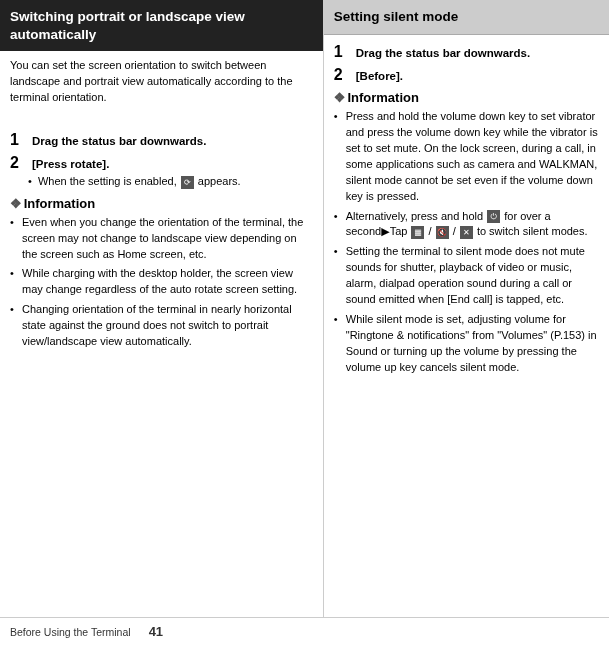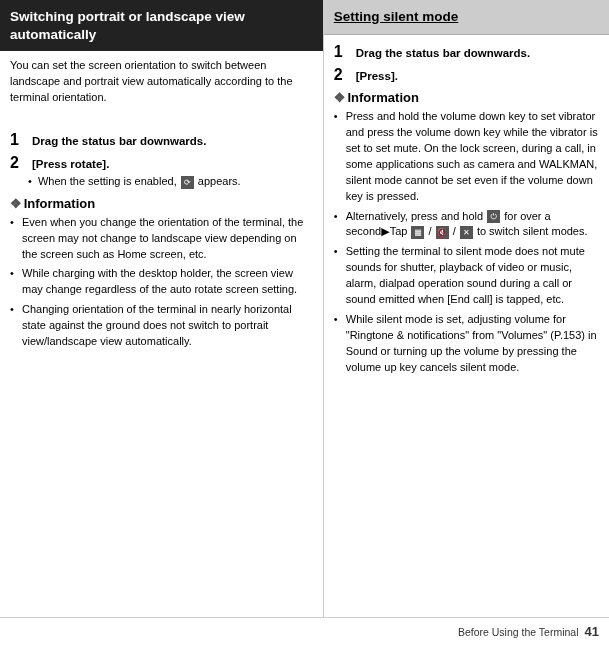--- a/index.html
+++ b/index.html
@@ -96,45 +96,44 @@
       display: flex;
       flex-direction: column;
     }
     .right-header {
       background: #ccc;
       font-size: 13.5px;
       font-weight: bold;
       padding: 8px 10px 8px 10px;
       line-height: 1.3;
       border-bottom: 1px solid #aaa;
-      text-decoration: underline;
     }
     .right-content {
       padding: 7px 10px 10px 10px;
     }
     .inline-icon {
       display: inline-block;
       width: 13px;
       height: 13px;
       background: #555;
       vertical-align: middle;
       margin: 0 1px;
       font-size: 8px;
       color: #fff;
       text-align: center;
       line-height: 13px;
     }
     .footer {
       display: flex;
-      justify-content: flex-end;
       align-items: center;
       padding: 6px 10px;
       border-top: 1px solid #ccc;
       font-size: 10.5px;
       color: #333;
+      gap: 12px;
     }
     .footer-page {
       font-weight: bold;
       font-size: 13px;
       margin-left: 6px;
     }
   </style>
 </head>
 <body>
 
@@ -177,21 +176,21 @@
       <span>Setting silent mode</span>
     </div>
     <div class="right-content">
       <div class="step-row">
         <span class="step-num">1</span>
         <span class="step-text">Drag the status bar downwards.</span>
       </div>
 
       <div class="step-row" style="margin-top:4px;">
         <span class="step-num">2</span>
-        <span class="step-text">[Press].</span>
+        <span class="step-text">[Before].</span>
       </div>
 
       <div class="info-header">
         <span class="diamond">❖</span>Information
       </div>
       <ul class="info-list">
         <li>Press and hold the volume down key to set vibrator and press the volume down key while the vibrator is set to set mute. On the lock screen, during a call, in some applications such as camera and WALKMAN, silent mode cannot be set even if the volume down key is pressed.</li>
         <li>Alternatively, press and hold <span class="inline-icon">⏻</span> for over a second▶Tap <span class="inline-icon">▦</span> / <span class="inline-icon">🔇</span> / <span class="inline-icon">✕</span> to switch silent modes.</li>
         <li>Setting the terminal to silent mode does not mute sounds for shutter, playback of video or music, alarm, dialpad operation sound during a call or sound emitted when [End call] is tapped, etc.</li>
         <li>While silent mode is set, adjusting volume for "Ringtone &amp; notifications" from "Volumes" (P.153) in Sound or turning up the volume by pressing the volume up key cancels silent mode.</li>

